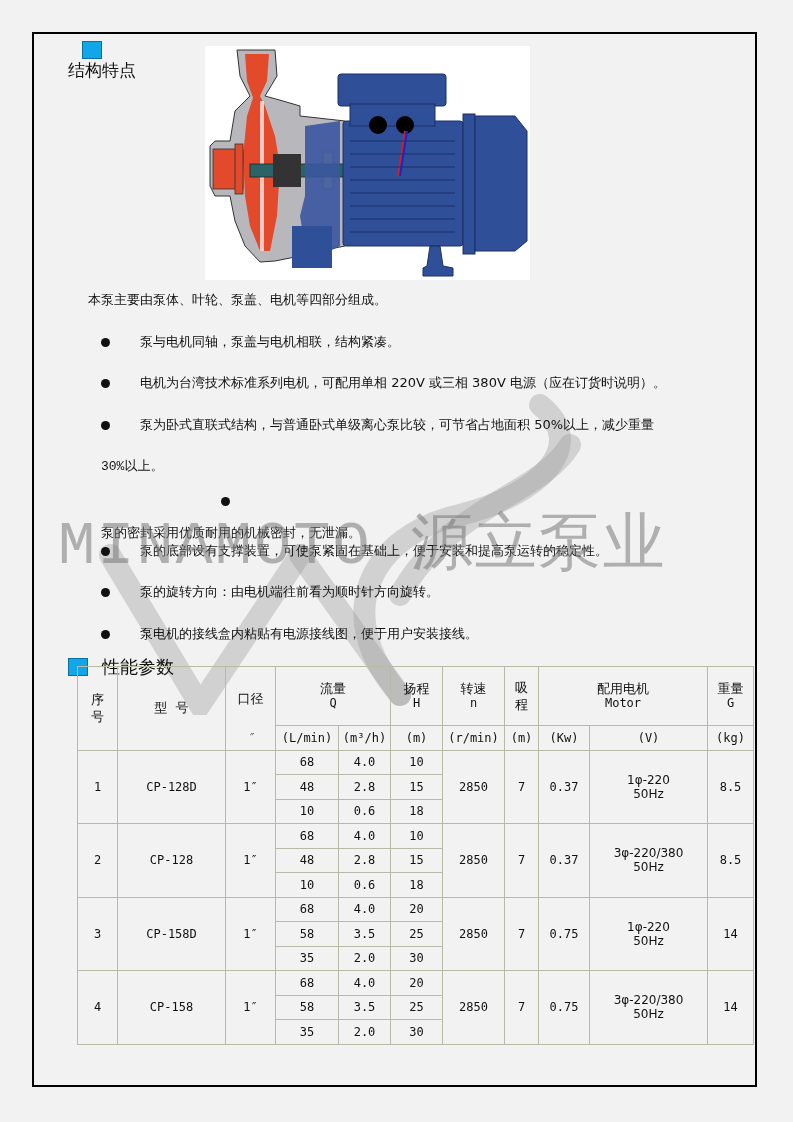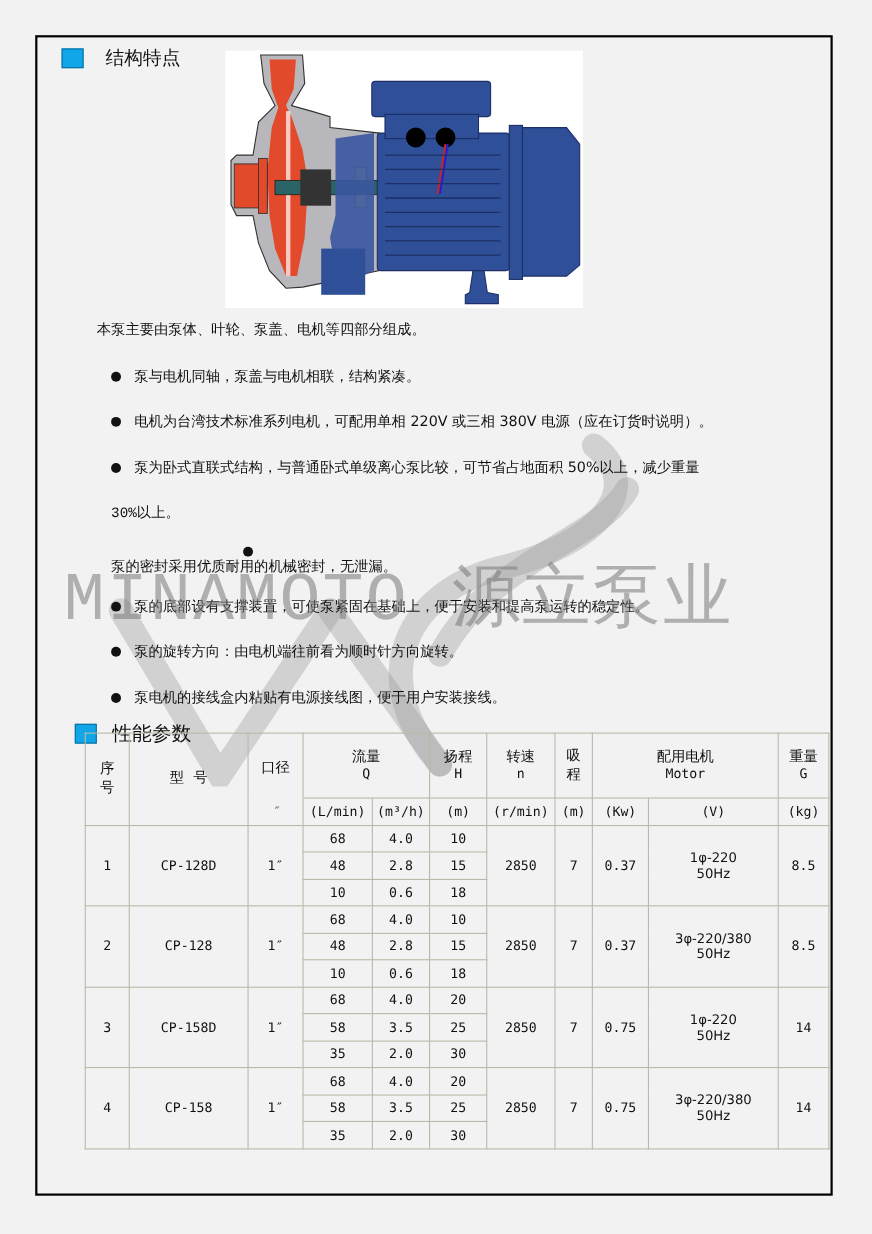--- a/index.html
+++ b/index.html
@@ -19,21 +19,21 @@
     margin-right:20px;
   }
   .s2 .sq { margin-right:14px; }
   .pump-img {
     position:absolute; left:205px; top:46px; width:325px; height:234px; background:#fff;
   }
   .para {
     position:absolute; font-size:13px; color:#111; white-space:nowrap;font-family:Liberation Mono, monospace;
   }
   .bullet {
-    position:absolute; font-size:13px; color:#111; white-space:nowrap; display:flex; align-items:center;
+    position:absolute; font-size:13px; color:#111; white-space:nowrap; display:flex; align-items:center;gap:18px;
   }
   .bullet .dot {
     width:9px; height:9px; border-radius:50%; background:#111; margin-right:12px; flex:0 0 auto;
   }
   .watermark {
     position:absolute; left:58px; top:500px; font-family:Liberation Mono, monospace;
     font-size:62px; color:rgba(120,120,120,0.55); letter-spacing:2px; white-space:nowrap;
     pointer-events:none; font-weight:normal;
   }
   .wm-logo { position:absolute; left:70px; top:385px; pointer-events:none; }
@@ -55,21 +55,21 @@
 
 <svg class="wm-logo" width="560" height="330" viewBox="0 0 560 330">
   <g fill="none" stroke="rgba(150,150,150,0.35)" stroke-width="22" stroke-linecap="round">
     <path d="M40 170 L130 320 L230 170"></path>
     <path d="M230 170 L330 310"></path>
     <path d="M330 310 C 260 230, 300 150, 390 130 C 470 110, 520 60, 470 20"></path>
     <path d="M330 210 C 380 120, 470 110, 500 60"></path>
   </g>
 </svg>
 
-<div class="section-title s1" style="left:56px; top:41px;">
+<div class="section-title s1" style="left:68px; top:41px;flex-direction:column;">
   <span class="sq"></span>
   <span>结构特点</span>
 </div>
 
 <svg class="pump-img" viewBox="0 0 325 234">
   <rect width="325" height="234" fill="#ffffff"></rect>
 
   <path d="M32 4 L70 4 L72 30 L60 50 L78 55 L95 60 L95 70 L140 75 L140 200 L115 205 L95 210 L70 215 L55 216 L40 200 L30 175 L25 150 L10 150 L5 140 L5 100 L10 95 L25 95 L30 65 L45 50 L35 30 Z" fill="#b8b8bc" stroke="#333" stroke-width="1"></path>
 
   <path d="M40 8 L64 8 L62 35 L55 50 L60 60 L70 90 L75 120 L72 170 L65 205 L55 205 L45 180 L40 150 L38 110 L42 70 L48 52 L42 35 Z" fill="#e34a2c"></path>

